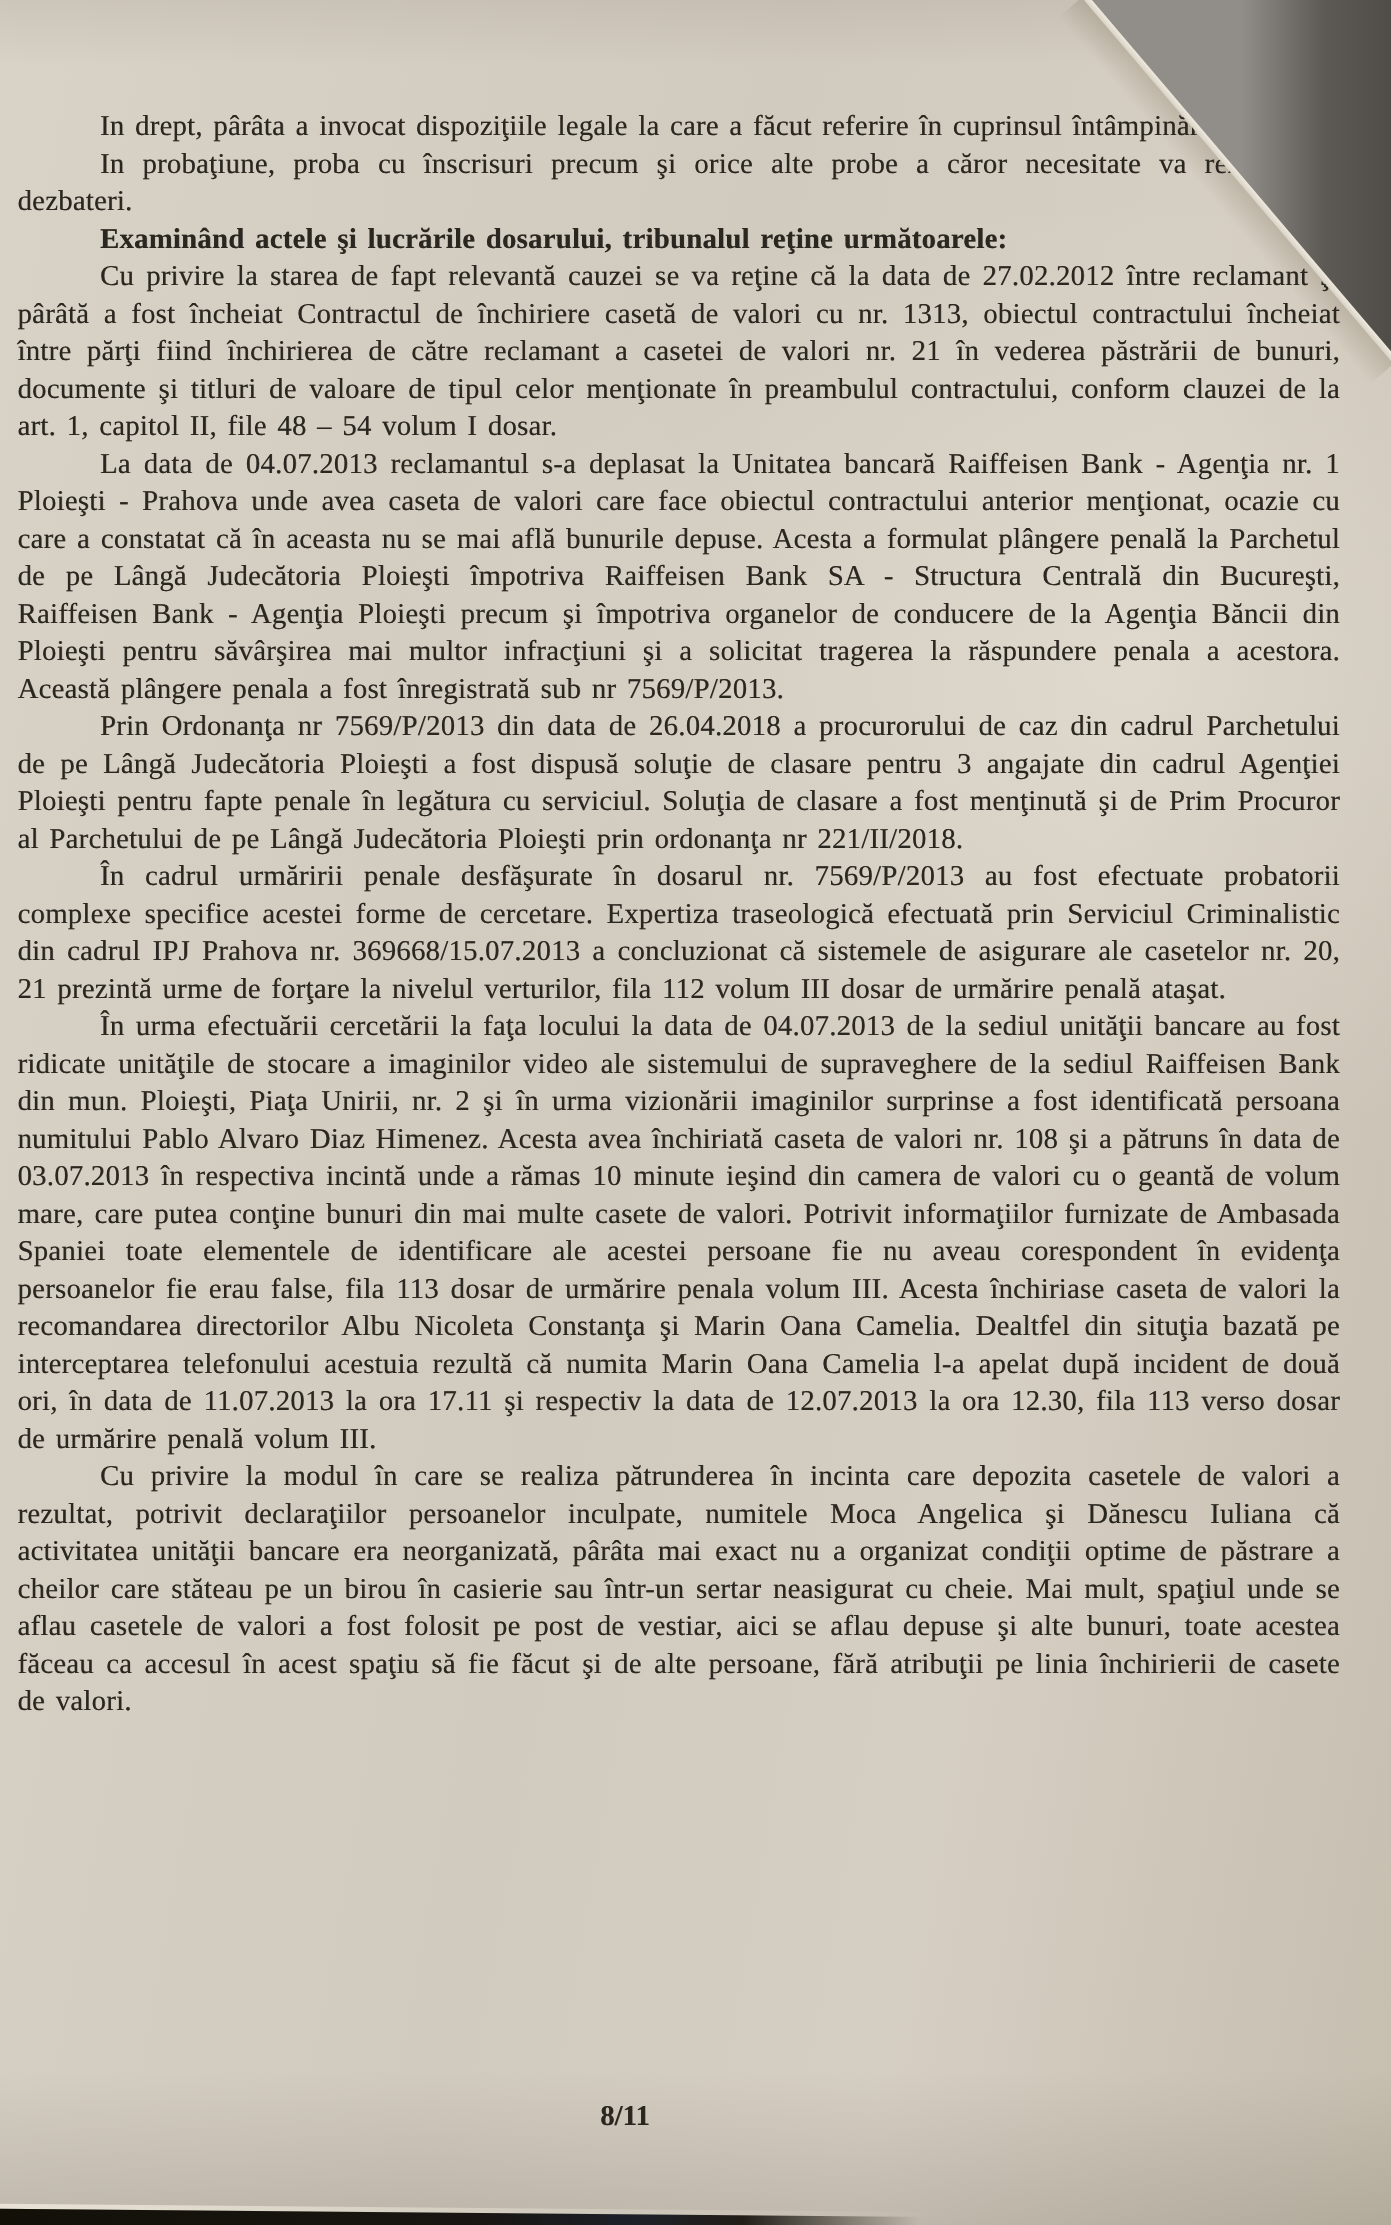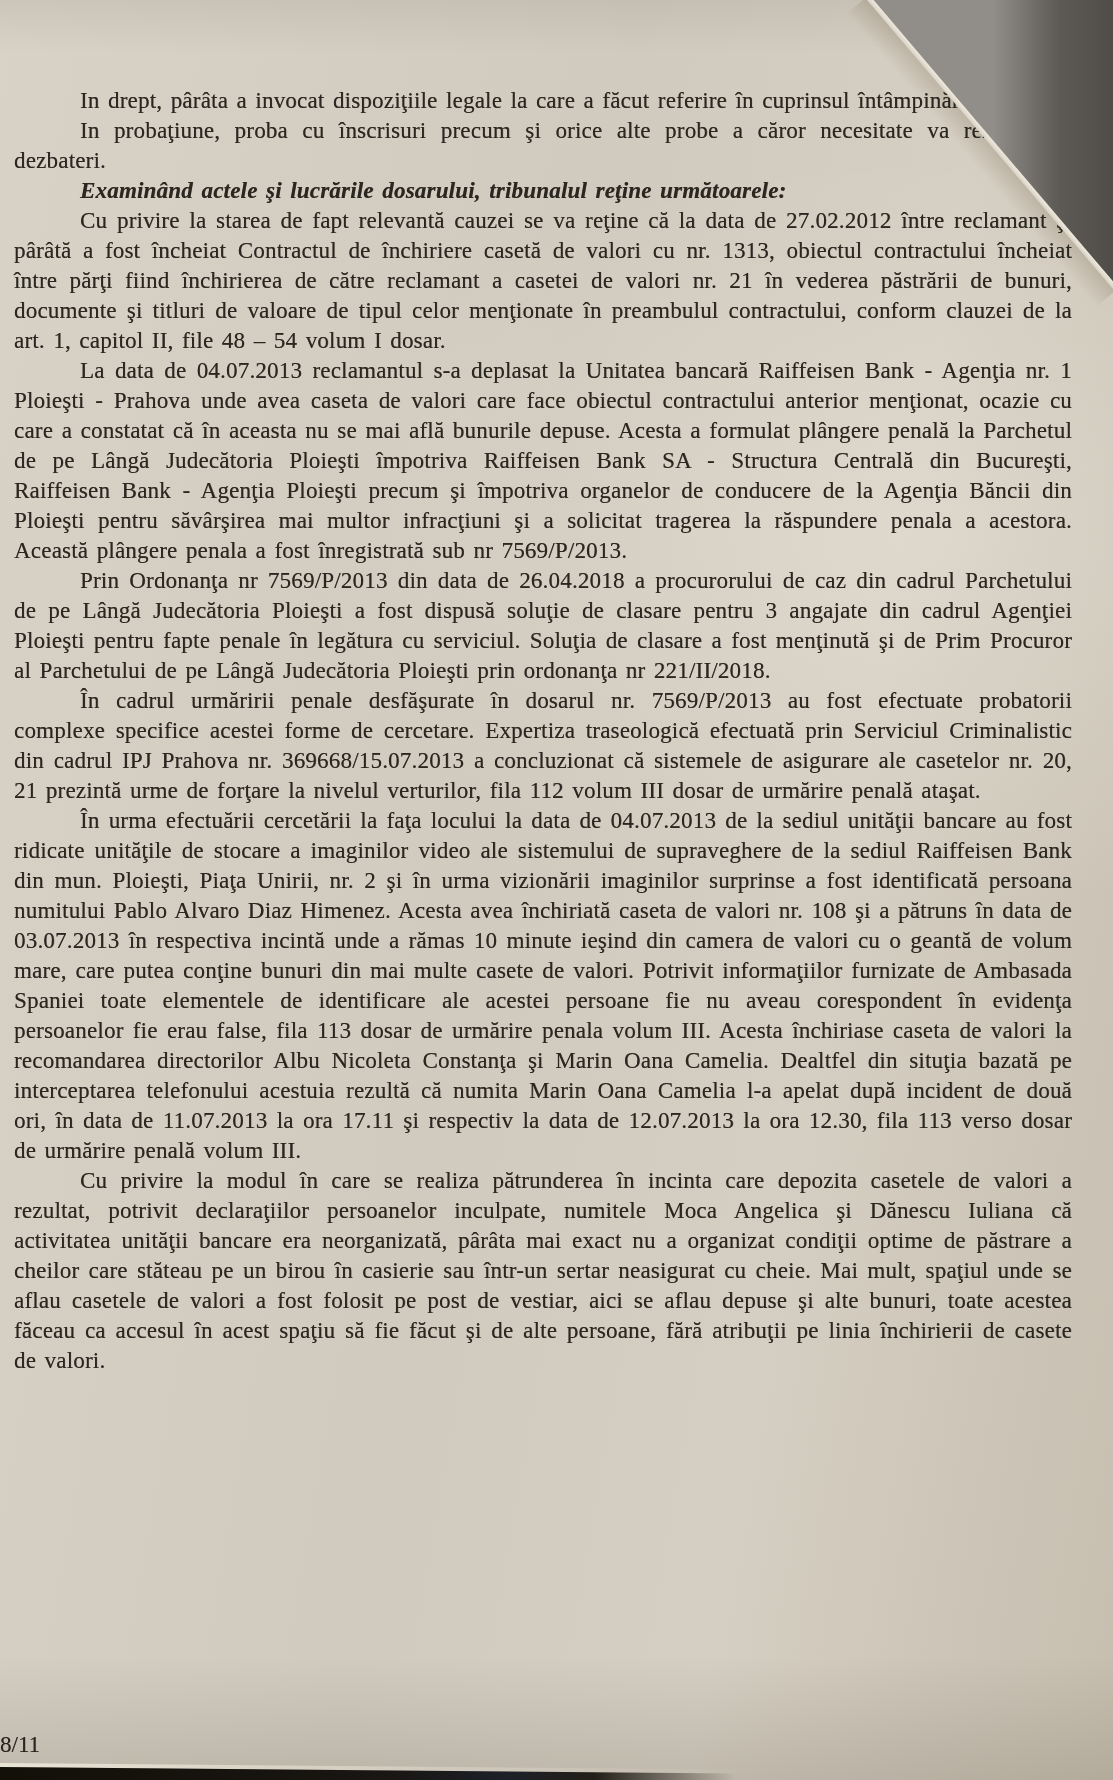--- a/index.html
+++ b/index.html
@@ -36,24 +36,24 @@
     transform-origin:0 0;transform:rotate(49.6deg);
     background:linear-gradient(to bottom,#efeadf,#d8d2c5);
   }
   .text-block{
     position:absolute;left:14px;top:86px;width:1058px;
     color:#2a2720;font-size:23px;line-height:30px;
     text-align:justify;letter-spacing:.2px;word-spacing:2.5px;
     text-shadow:.3px .3px .2px rgba(42,39,32,.55);
   }
   .text-block p{margin:0;text-indent:66px;}
-  .text-block p.bi{font-weight:bold;font-style:italic;}
+  .text-block p.bi{font-weight:bold;}
   .page-number{
-    position:absolute;left:0;top:1732px;width:1000px;text-align:left;
-    font-weight:normal;font-size:23px;color:#2a2720;
+    position:absolute;left:0;top:1680px;width:1000px;text-align:center;
+    font-weight:bold;font-size:23px;color:#2a2720;
     text-shadow:.3px .3px .2px rgba(42,39,32,.55);
   }
   
   .bottom-light{
     position:absolute;left:-4px;top:1763px;width:830px;height:4px;
     transform-origin:0 0;transform:rotate(.5deg);
     background:linear-gradient(90deg,#e9e3d6, rgba(233,227,214,0) 92%);
   }
   
   .bottom-strip{

